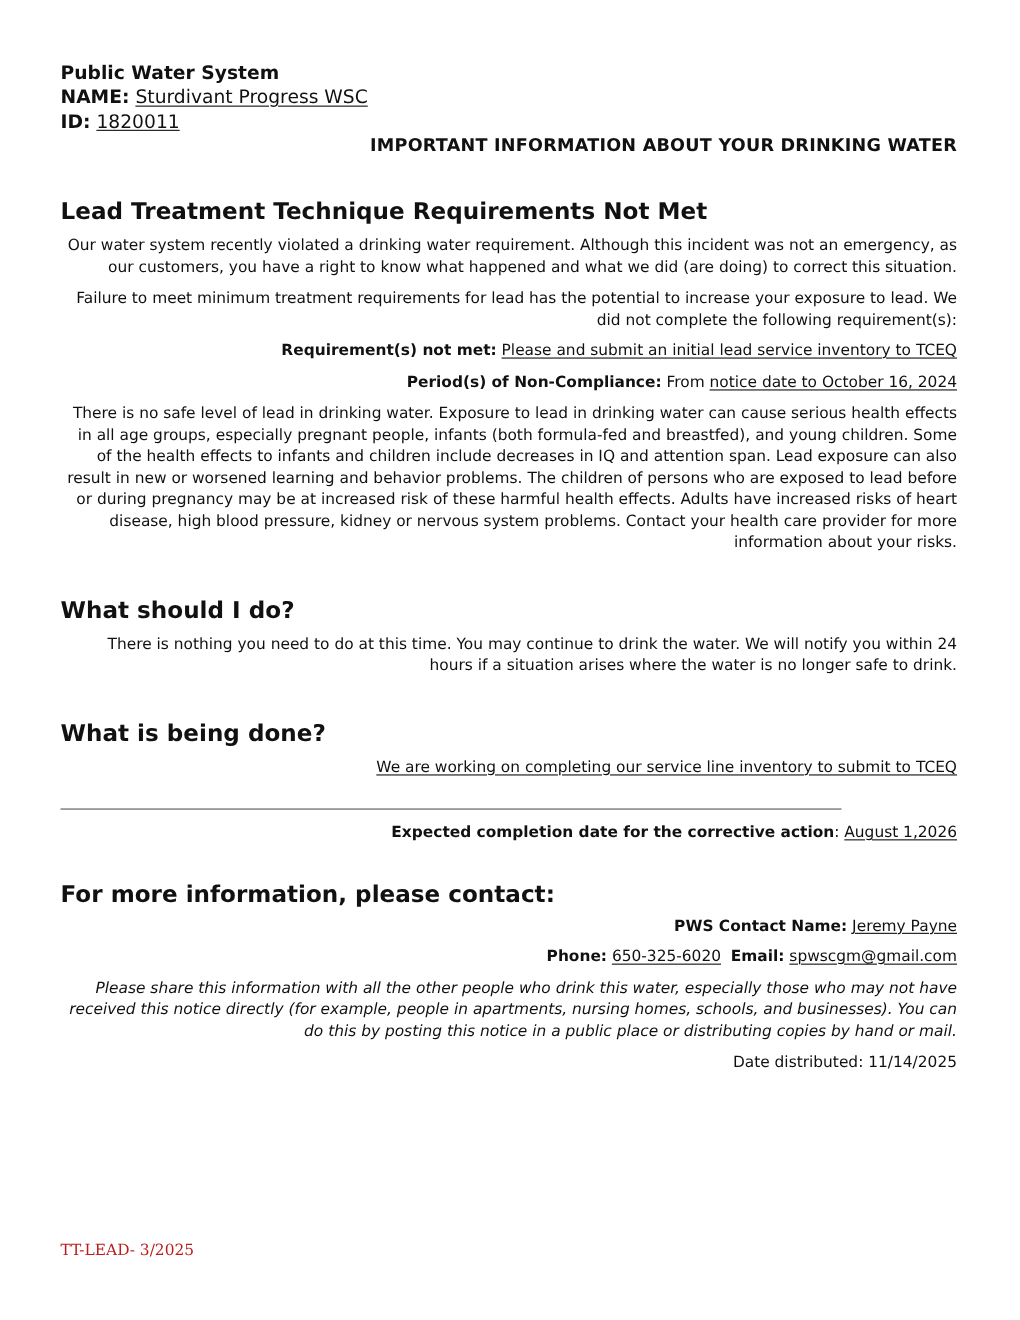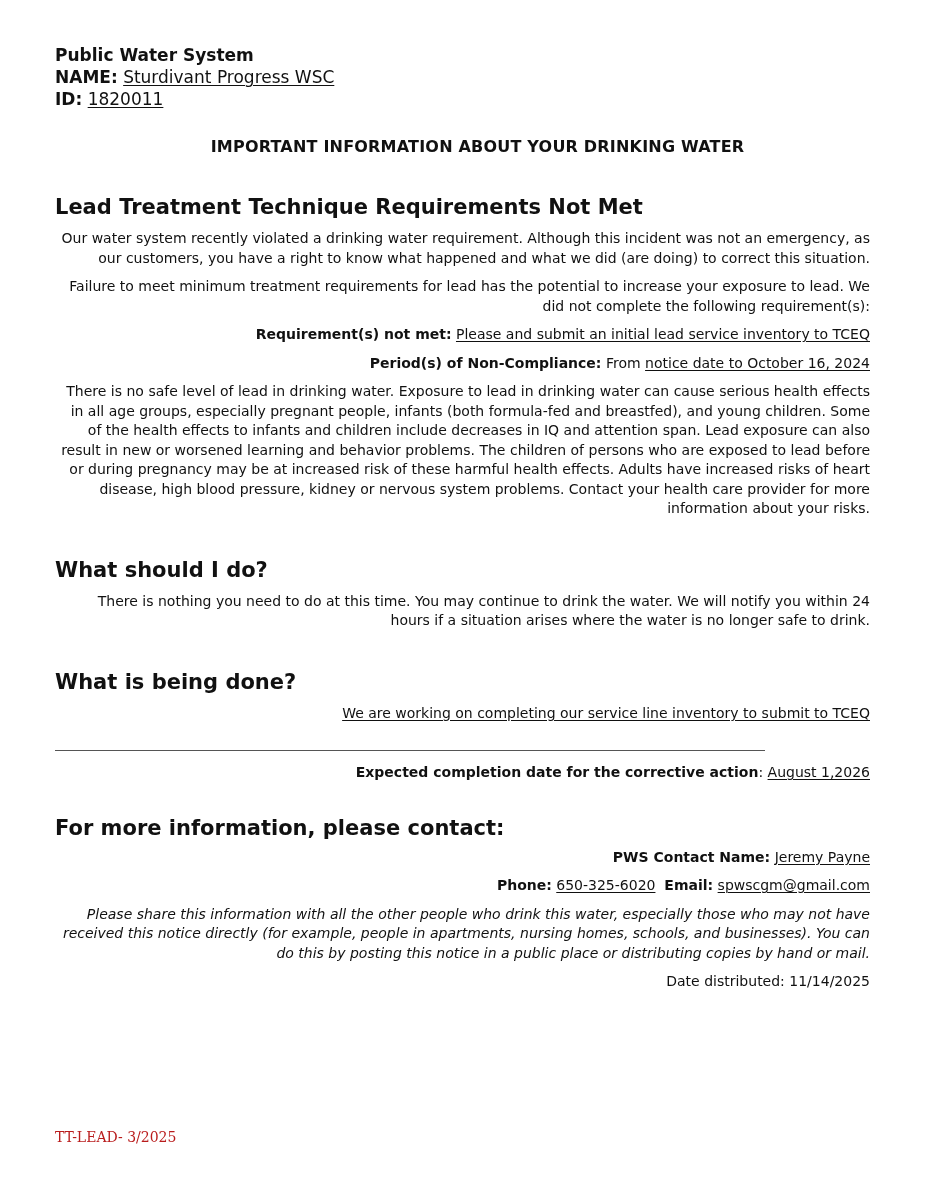--- a/index.html
+++ b/index.html
@@ -11,39 +11,38 @@
       width: 927px;
       height: 1200px;
       position: relative;
       overflow: hidden;
       color: #111111;
       font-family: "DejaVu Sans", sans-serif;
     }
     .page {
       position: absolute;
       left: 55px;
-      top: 44px;
+      top: 56px;
       width: 815px;
     }
     .pws-block {
       font-size: 17px;
       line-height: 22px;
     }
     .pws-block b { font-weight: bold; }
     .u {
       text-decoration: underline;
       text-underline-offset: 2px;
       text-decoration-thickness: 1px;
     }
     .title-center {
-      text-align: center;
+      text-align: right;
       font-weight: bold;
       font-size: 16px;
       letter-spacing: 0.2px;
-      margin-top: 27px;
       padding-left: 30px;
     }
     h2 {
       font-size: 21px;
       font-weight: bold;
       margin: 0;
       line-height: 26px;
     }
     .h-lead { margin-top: 38px; }
     p {

